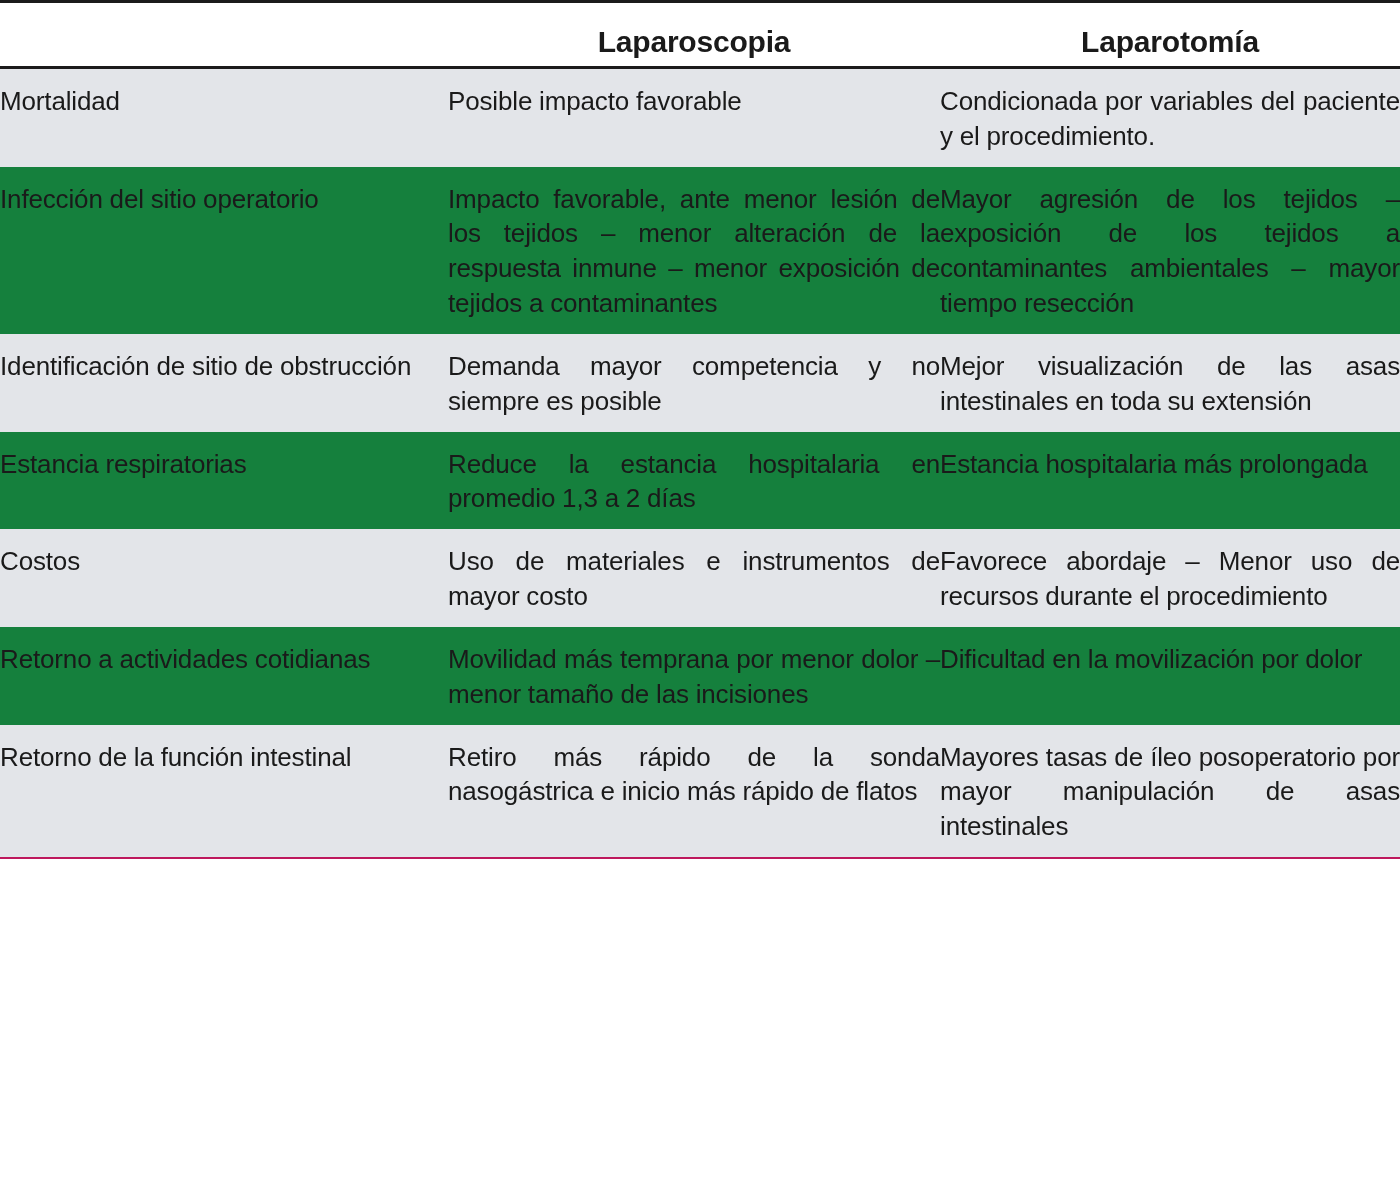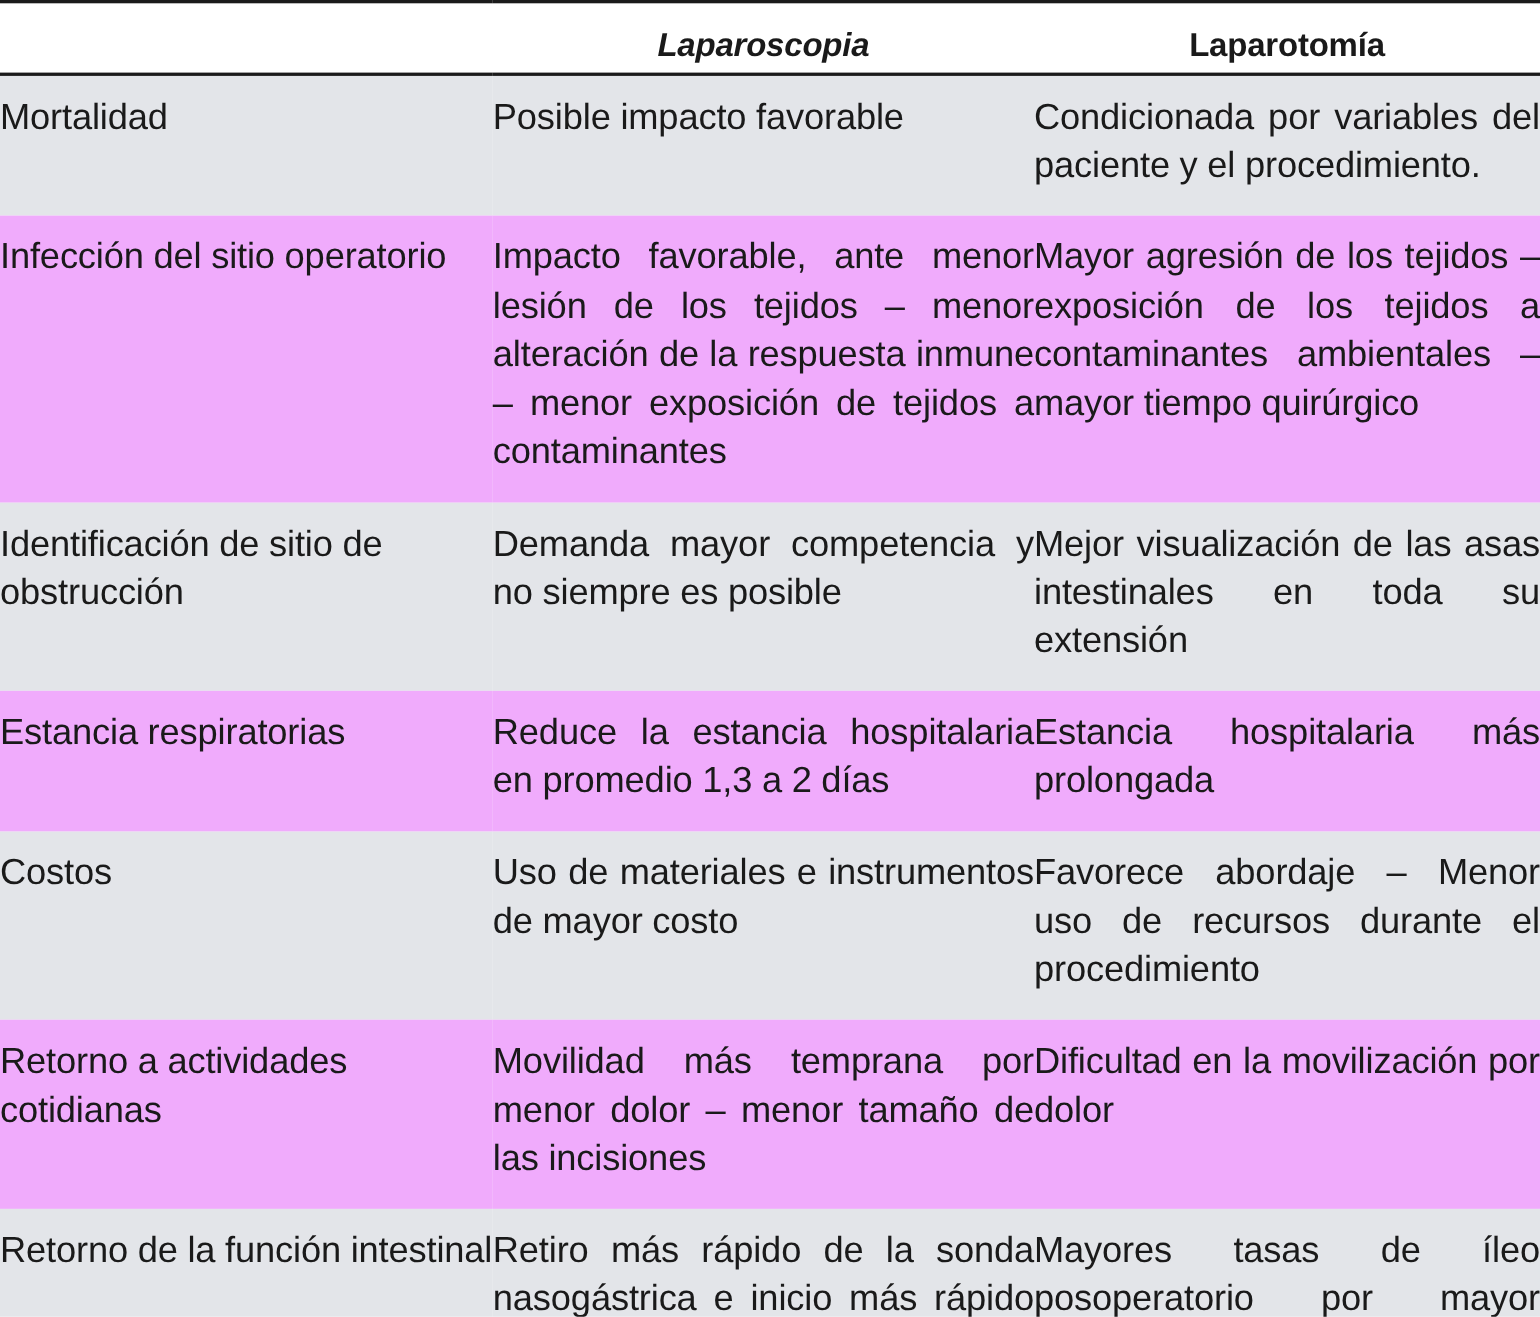--- a/index.html
+++ b/index.html
@@ -47,29 +47,29 @@
   table.comparison tbody tr.last-row td {
     border-bottom: 2px solid #be185d;
   }
 
   
   col.c1 { width: 448px; }
   col.c2 { width: 492px; }
   col.c3 { width: 460px; }
 
   th.h-blank { }
-  th.h-lap { text-align: center; font-style: italic; }
+  th.h-lap { text-align: center; }
   th.h-lapt { text-align: center; }
 
   
   table.comparison tbody td {
     vertical-align: top;
-    font-size: 33px;
+    font-size: 26px;
     line-height: 1.34;
-    padding: 15px 0 24px 0;
+    padding: 15px 0 13px 0;
     letter-spacing: -0.15px;
     word-spacing: -0.2px;
   }
 
   td.col1 {
     padding-left: 14px;
     padding-right: 16px;
     text-align: left;
     hyphens: none;
   }
@@ -80,21 +80,21 @@
     text-justify: inter-word;
   }
   td.col3 {
     padding-left: 0px;
     padding-right: 18px;
     text-align: justify;
     text-justify: inter-word;
   }
 
   tr.shaded td { background: #e3e5e9; }
-  tr.plain  td { background: #f0abfc; }
+  tr.plain  td { background: #15803d; }
 
   
   td.col2 .inner { display:block; margin-left: 0px; }
   td.col3 .inner { display:block; margin-left: 0px; }
 </style>
 </head>
 <body>
 
 <div class="table-wrap">
   <table class="comparison">
@@ -124,21 +124,21 @@
           <td class="col3">
             <span class="inner">Condicionada por variables del paciente y el procedimiento.</span>
           </td>
         </tr>
         <tr class="plain">
           <td class="col1">Infección del sitio operatorio</td>
           <td class="col2">
             <span class="inner">Impacto favorable, ante menor lesión de los tejidos – menor alteración de la respuesta inmune – menor exposición de tejidos a contaminantes</span>
           </td>
           <td class="col3">
-            <span class="inner">Mayor agresión de los tejidos – exposición de los tejidos a contaminantes ambientales – mayor tiempo quirúrgico</span>
+            <span class="inner">Mayor agresión de los tejidos – exposición de los tejidos a contaminantes ambientales – mayor tiempo resección</span>
           </td>
         </tr>
         <tr class="shaded">
           <td class="col1">Identificación de sitio de obstrucción</td>
           <td class="col2">
             <span class="inner">Demanda mayor competencia y no siempre es posible</span>
           </td>
           <td class="col3">
             <span class="inner">Mejor visualización de las asas intestinales en toda su extensión</span>
           </td>

